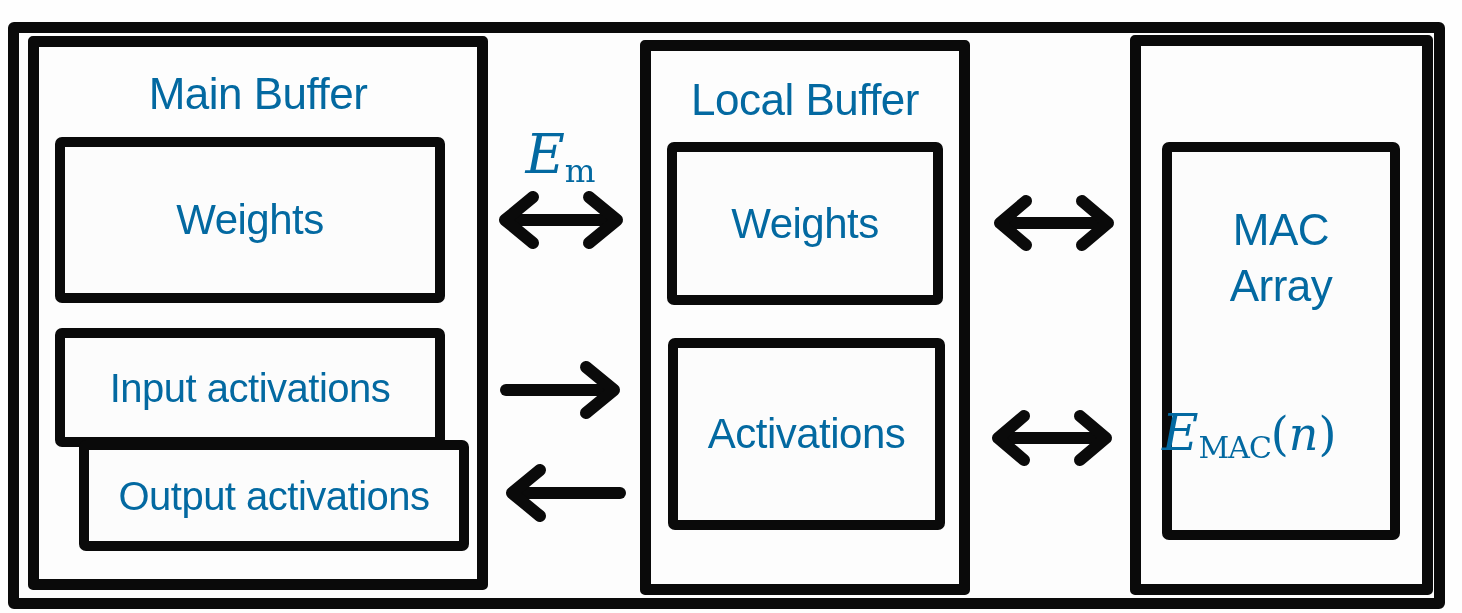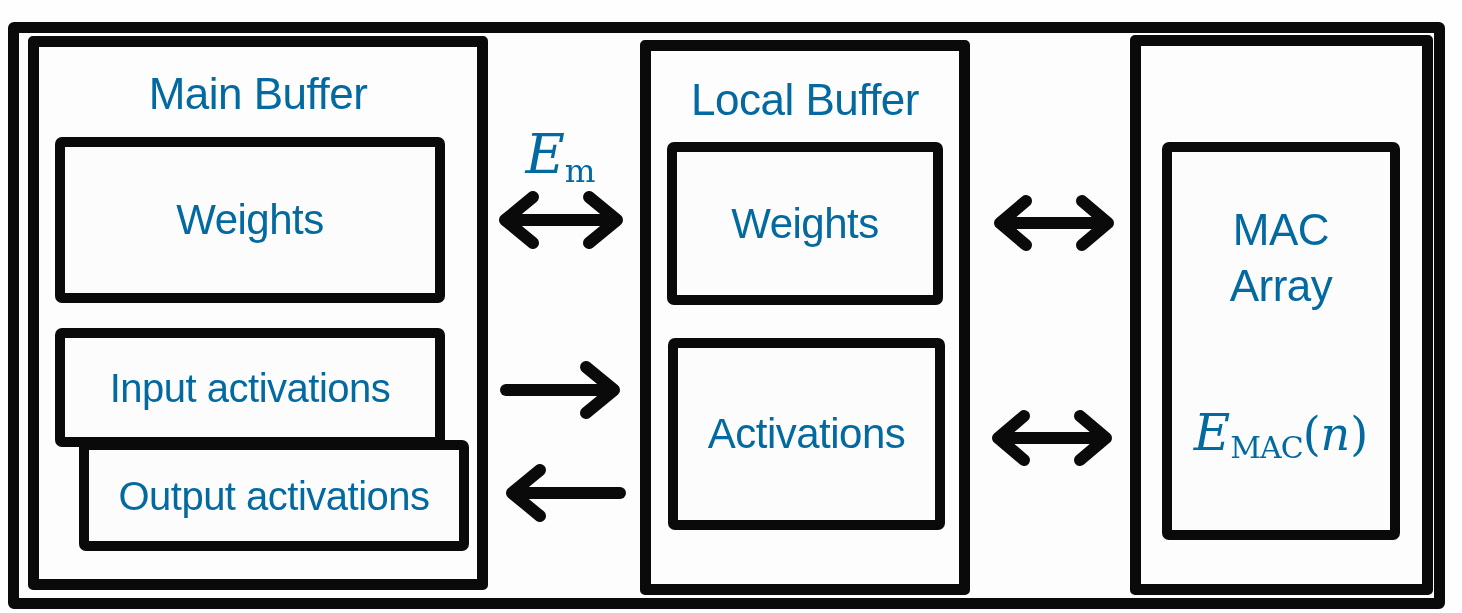--- a/index.html
+++ b/index.html
@@ -69,21 +69,20 @@
   .edge-label {
     position: absolute;
     text-align: center;
     font-size: 54px;
   }
   .emac-formula {
     position: absolute;
     left: 1162px;
     top: 408px;
     width: 238px;
-    text-align: center;
     font-size: 50px;
   }
   svg.arrows {
     position: absolute;
     left: 0;
     top: 0;
     pointer-events: none;
   }
   svg.arrows * {
     stroke: #0a0a0a;

